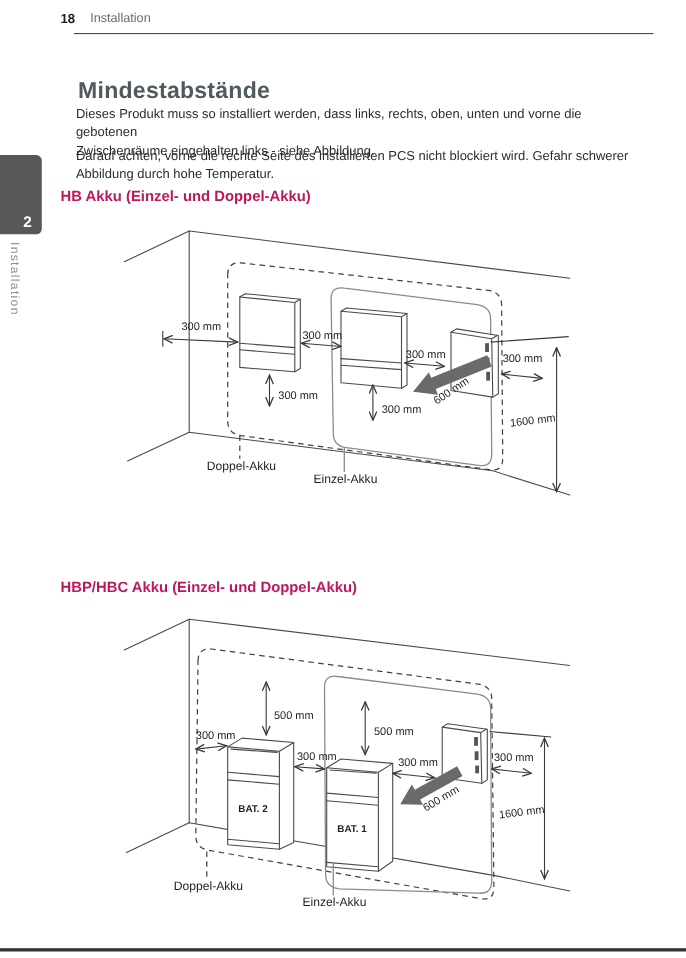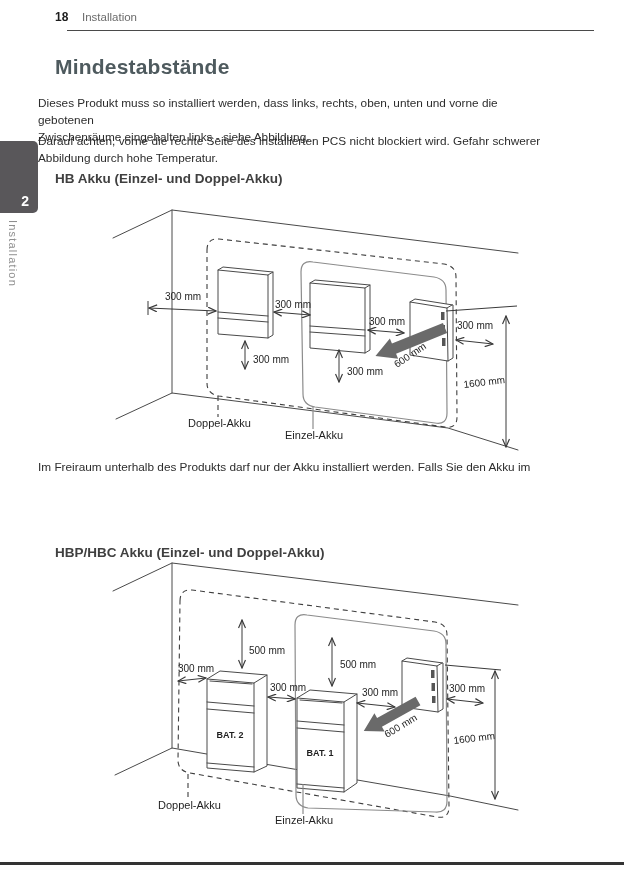--- a/index.html
+++ b/index.html
@@ -9,26 +9,26 @@
   .hdr-num{position:absolute;left:55px;top:10px;font-size:12px;font-weight:bold;color:#1d1d1d;}
   .hdr-sec{position:absolute;left:82px;top:11px;font-size:11.5px;color:#6b6b6b;}
   .hdr-rule{position:absolute;left:67px;top:30px;width:527px;height:1px;background:#4a4a4a;}
   
   .chapter-tab{position:absolute;left:0;top:141px;width:38px;height:72px;
                background:var(--tab_bg,#59575a);border-radius:0 5px 5px 0;}
   .chapter-tab span{position:absolute;right:9px;bottom:4px;color:#fff;font-size:14px;font-weight:bold;}
   .chapter-vert{position:absolute;left:7px;top:220px;writing-mode:vertical-rl;
                 font-size:11px;letter-spacing:1.2px;color:#8f8f8f;}
   
-  .title{position:absolute;left:55px;top:55px;margin:0;font-size:21px;font-weight:bold;
+  .title{position:absolute;left:55px;top:55px;margin:16px;font-size:21px;font-weight:bold;
          color:var(--title_accent,#4e5a5e);letter-spacing:0.2px;}
-  .para{position:absolute;left:38px;width:515px;font-size:11.8px;line-height:17px;color:#2c2c2c;}
+  .para{position:absolute;left:69px;width:515px;font-size:11.8px;line-height:17px;color:#2c2c2c;}
   .p1{top:95px;} .p2{top:133px;} .note{top:459px;}
-  .sec-h{position:absolute;left:55px;margin:0;font-size:13.5px;font-weight:bold;color:#404040;}
-  .h-hb{top:171px;} .h-hbp{top:545px;}
+  .sec-h{position:absolute;left:55px;margin:0;font-size:13.5px;font-weight:bold;color:#be185d;}
+  .h-hb{top:171px;} .h-hbp{top:526px;}
   
   .d1{position:absolute;left:100px;top:198px;}
   .d2{position:absolute;left:100px;top:560px;}
   .ln{stroke:#4a4a4a;stroke-width:1;fill:none;stroke-linejoin:round;stroke-linecap:round;}
   .zone-d{stroke:#3f3f3f;stroke-width:1.1;fill:none;stroke-dasharray:5,4;}
   .zone-s{stroke:#8c8c8c;stroke-width:1.2;fill:none;}
   .box{fill:#fff;stroke:#4a4a4a;stroke-width:1;stroke-linejoin:round;}
   .dimln{stroke:#3a3a3a;stroke-width:1;fill:none;}
   .dim{font-family:"Liberation Sans",sans-serif;font-size:10px;fill:#1f1f1f;}
   .lbl{font-family:"Liberation Sans",sans-serif;font-size:11px;fill:#1f1f1f;}
@@ -125,21 +125,20 @@
     <text class="dim" transform="translate(297,170) rotate(-34)">600 mm</text>
     <text class="dim" transform="translate(364,190) rotate(-7)">1600 mm</text>
 
     <line class="zone-d" x1="118" y1="198" x2="118" y2="219"></line>
     <line class="zone-s" x1="213" y1="209" x2="213" y2="231"></line>
     <text class="lbl" x="88" y="229">Doppel-Akku</text>
     <text class="lbl" x="185" y="241">Einzel-Akku</text>
   </svg>
 
   <div class="para note">
-    <div>Im Freiraum unterhalb des Produkts darf nur der Akku installiert werden. Falls Sie den Akku im</div>
   </div>
 
   <h2 class="sec-h h-hbp">HBP/HBC Akku (Einzel- und Doppel-Akku)</h2>
 
   <svg class="d2" width="420" height="285" viewBox="0 0 420 285">
     <defs>
       <marker id="a2e" viewBox="0 0 10 8" markerWidth="10" markerHeight="8" refX="9" refY="4" orient="auto" markerUnits="userSpaceOnUse">
         <path d="M1,0.5 L9,4 L1,7.5" fill="none" stroke="#3a3a3a" stroke-width="1.2"></path>
       </marker>
       <marker id="a2s" viewBox="0 0 10 8" markerWidth="10" markerHeight="8" refX="1" refY="4" orient="auto" markerUnits="userSpaceOnUse">

